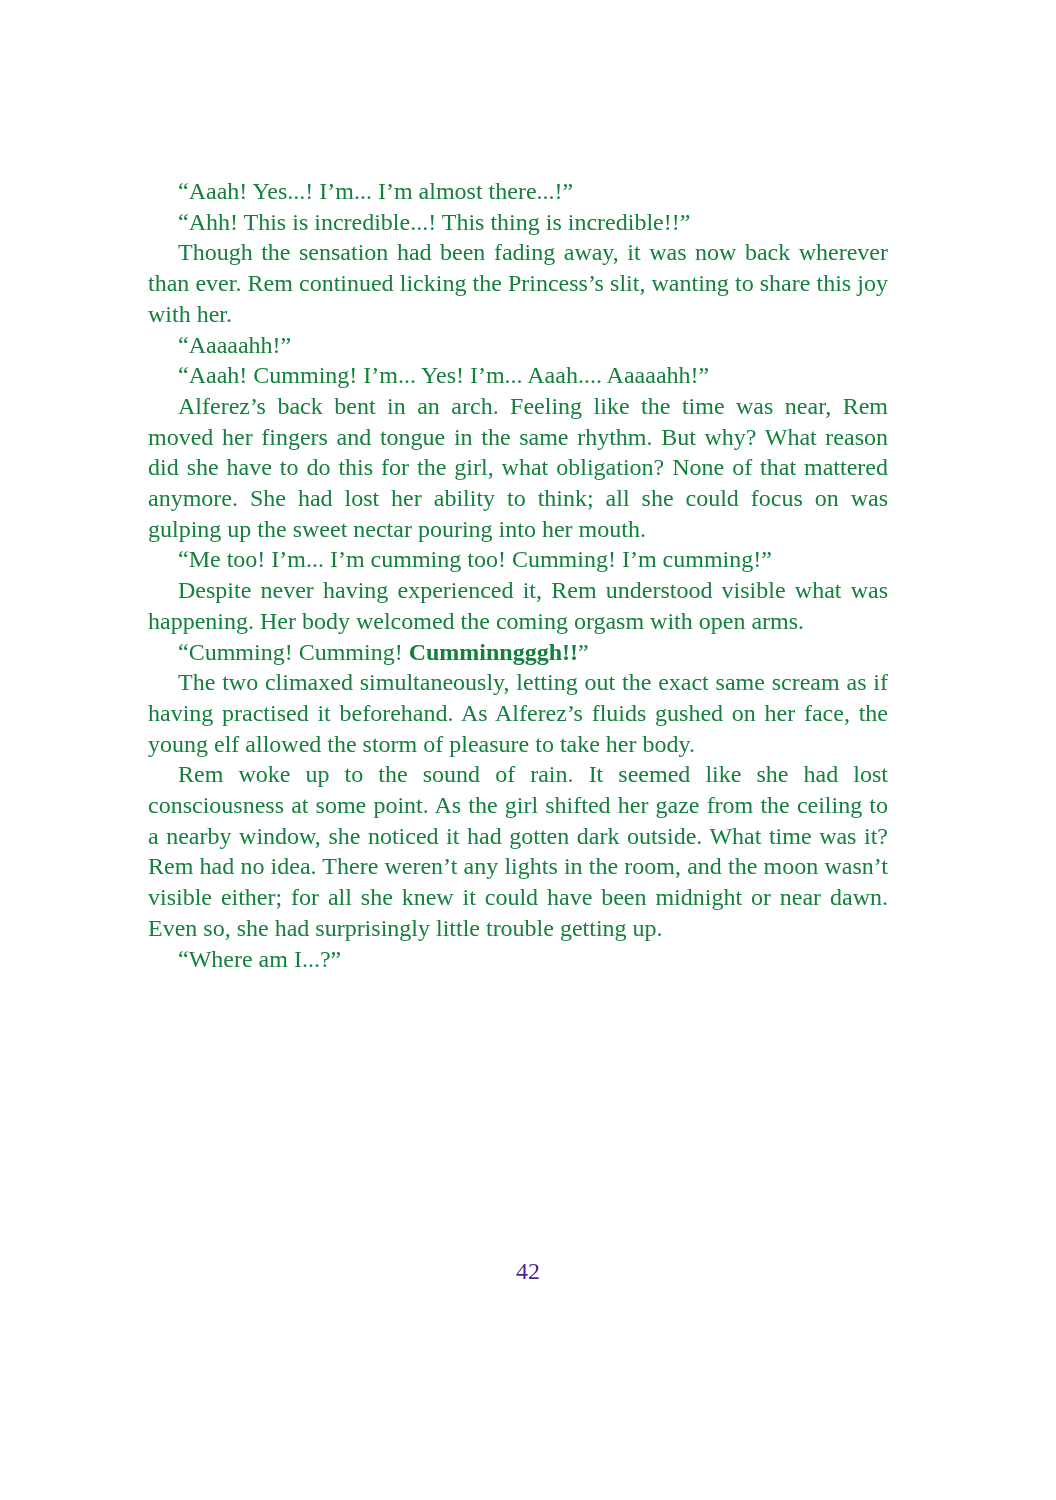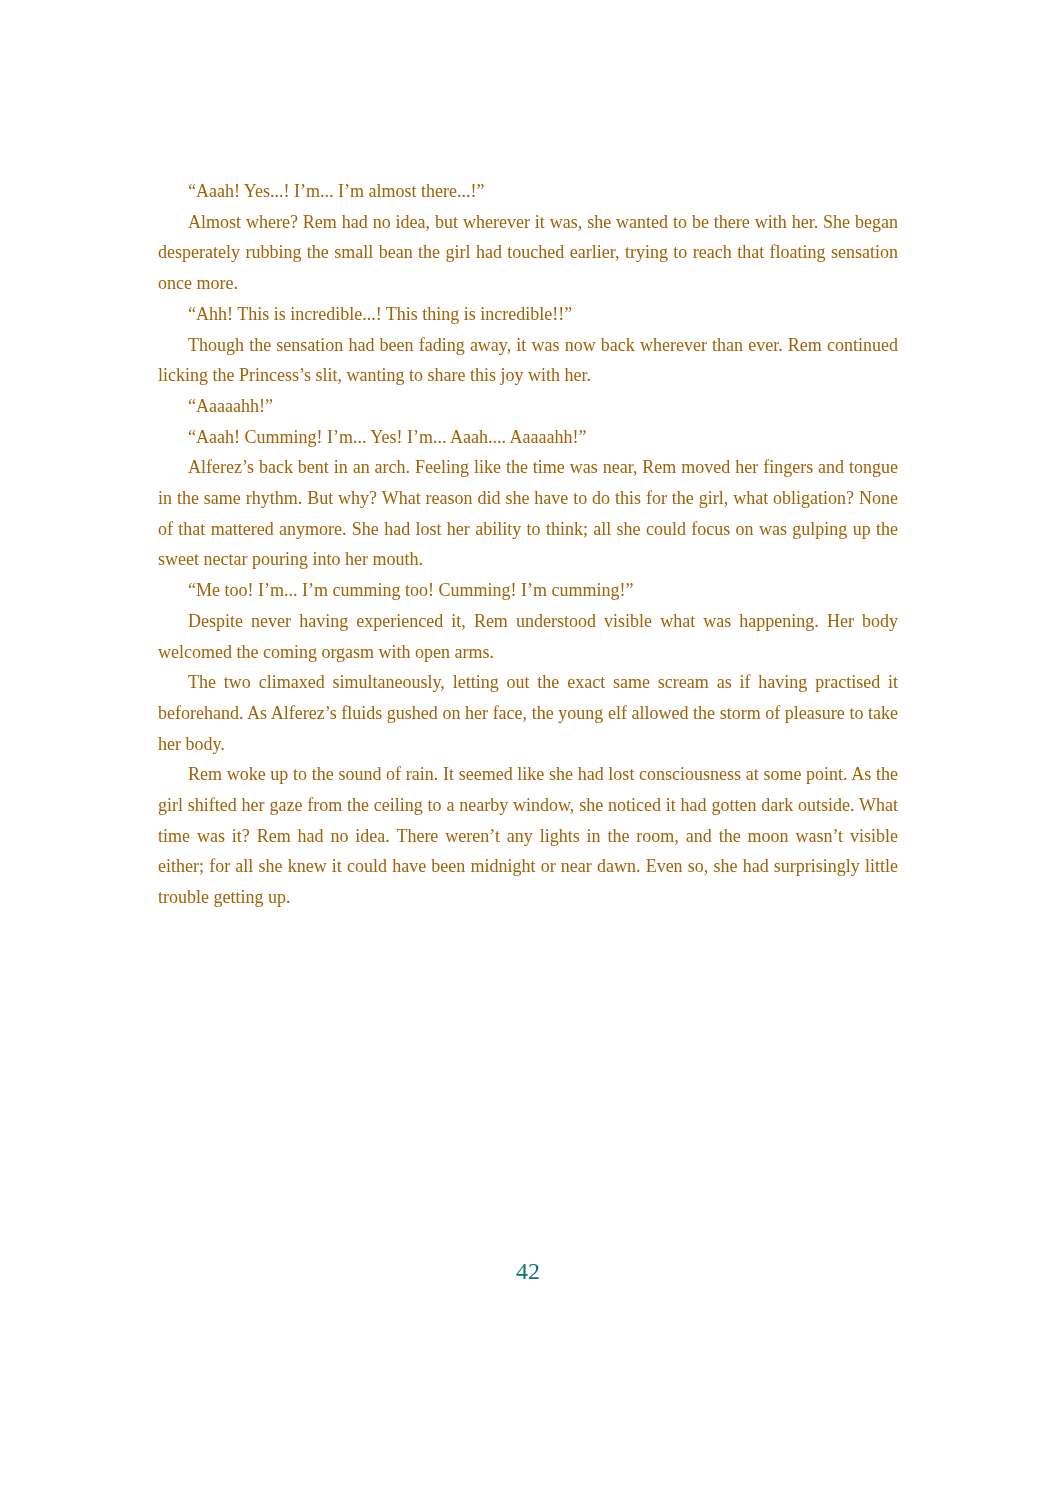--- a/index.html
+++ b/index.html
@@ -10,60 +10,61 @@
   .page {
     position: relative;
     width: 1056px;
     height: 1500px;
     background: #ffffff;
     font-family: "Liberation Serif", "DejaVu Serif", serif;
     overflow: hidden;
   }
   .text-block {
     position: absolute;
-    left: 158px;
+    left: 148px;
     top: 176px;
     width: 740px;
-    font-size: 18px;
+    font-size: 24px;
     line-height: 30.7px;
-    color: #a16207;
+    color: #15803d;
     text-align: justify;
   }
   .para {
     margin: 0;
     padding: 0;
     text-indent: 30px;
   }
   .para.scene-break {
   }
   .bold {
     font-weight: bold;
   }
   .page-number {
     position: absolute;
     top: 1256px;
     left: 0;
     width: 100%;
     text-align: center;
     font-size: 24px;
     line-height: 30px;
-    color: #0f766e;
+    color: #4c1d95;
   }
 </style>
 </head>
 <body>
 
 <div class="page" style="background: rgb(255, 255, 255); color: rgb(20, 20, 20);">
   <div class="text-block">
       <p class="para"><span>“Aaah! Yes...! I’m... I’m almost there...!”</span></p>
-      <p class="para"><span>Almost where? Rem had no idea, but wherever it was, she wanted to be there with her. She began desperately rubbing the small bean the girl had touched earlier, trying to reach that floating sensation once more.</span></p>
       <p class="para"><span>“Ahh! This is incredible...! This thing is incredible!!”</span></p>
       <p class="para"><span>Though the sensation had been fading away, it was now back wherever than ever. Rem continued licking the Princess’s slit, wanting to share this joy with her.</span></p>
       <p class="para"><span>“Aaaaahh!”</span></p>
       <p class="para"><span>“Aaah! Cumming! I’m... Yes! I’m... Aaah.... Aaaaahh!”</span></p>
       <p class="para"><span>Alferez’s back bent in an arch. Feeling like the time was near, Rem moved her fingers and tongue in the same rhythm. But why? What reason did she have to do this for the girl, what obligation? None of that mattered anymore. She had lost her ability to think; all she could focus on was gulping up the sweet nectar pouring into her mouth.</span></p>
       <p class="para"><span>“Me too! I’m... I’m cumming too! Cumming! I’m cumming!”</span></p>
       <p class="para"><span>Despite never having experienced it, Rem understood visible what was happening. Her body welcomed the coming orgasm with open arms.</span></p>
+      <p class="para"><span>“Cumming! Cumming! </span><span class="bold">Cumminngggh!!</span><span>”</span></p>
       <p class="para"><span>The two climaxed simultaneously, letting out the exact same scream as if having practised it beforehand. As Alferez’s fluids gushed on her face, the young elf allowed the storm of pleasure to take her body.</span></p>
       <p class="para scene-break"><span>Rem woke up to the sound of rain. It seemed like she had lost consciousness at some point. As the girl shifted her gaze from the ceiling to a nearby window, she noticed it had gotten dark outside. What time was it? Rem had no idea. There weren’t any lights in the room, and the moon wasn’t visible either; for all she knew it could have been midnight or near dawn. Even so, she had surprisingly little trouble getting up.</span></p>
+      <p class="para"><span>“Where am I...?”</span></p>
     </div>
   <div class="page-number">42</div>
 </div>
 
 </body></html>

